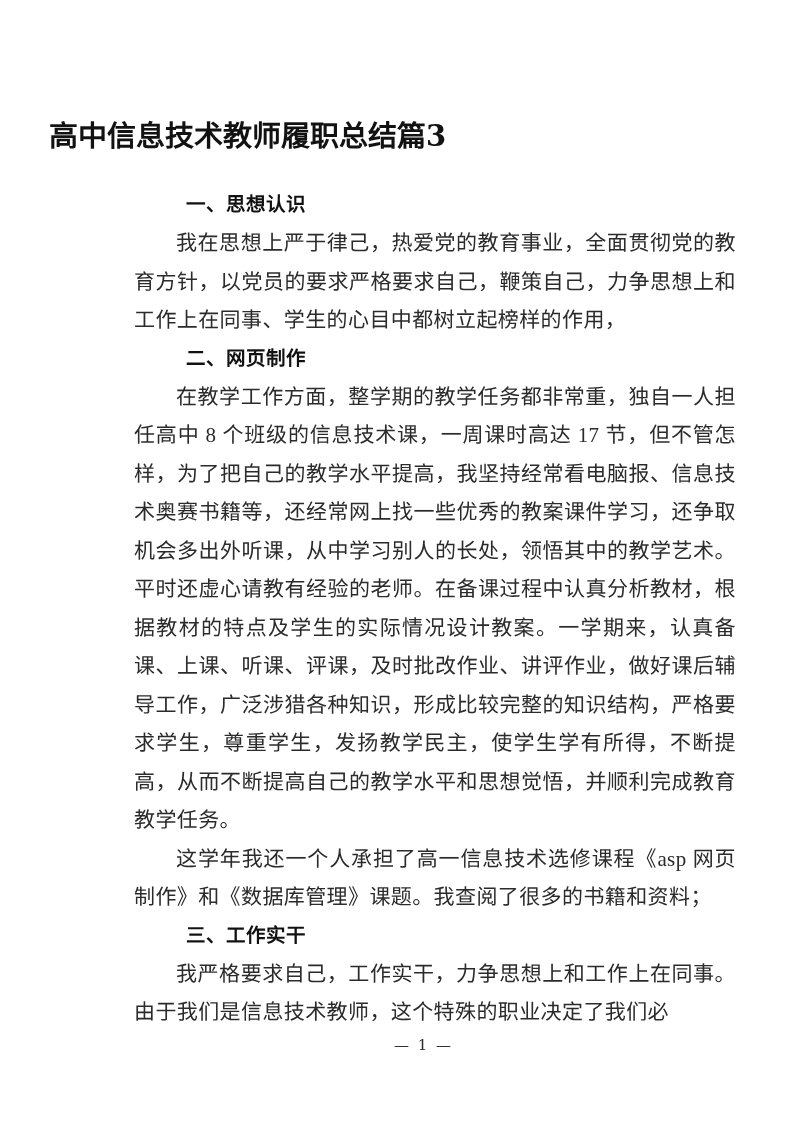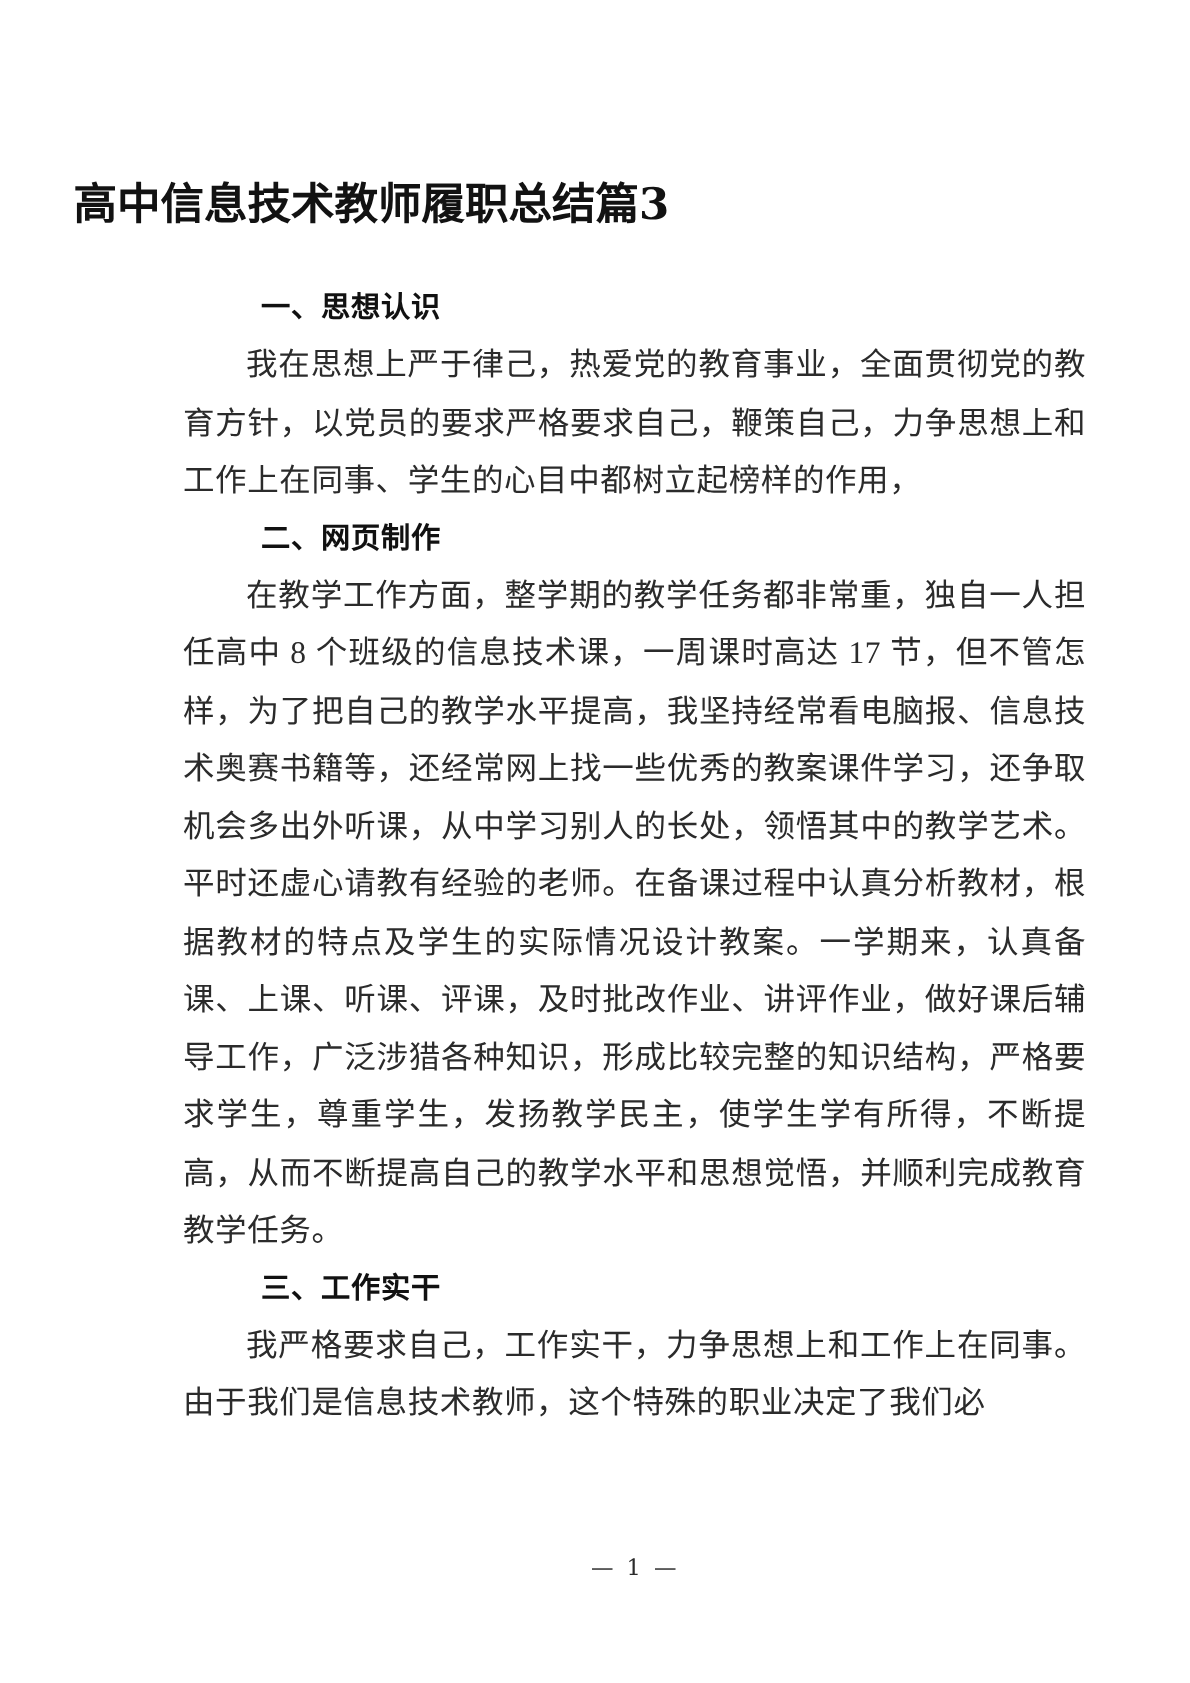--- a/index.html
+++ b/index.html
@@ -38,21 +38,21 @@
     position: absolute;
     top: 116px;
     left: 22px;
     width: 580px;
     letter-spacing: 0px;
     white-space: nowrap;
   }
   .body-block {
     position: absolute;
     top: 186px;
-    left: 0;
+    left: 12px;
     width: 602px;
   }
   h2.section-heading {
     font-family: "DejaVu Sans", "Liberation Sans", sans-serif;
     font-weight: bold;
     font-size: 19.5px;
     line-height: 38px;
     color: #111111;
     margin: 0;
     padding: 0 0 0 52px;
@@ -92,20 +92,21 @@
   <h1 class="doc-title">高中信息技术教师履职总结篇3</h1>
 
   <div class="content">
     <div class="body-block">
 
       <h2 class="section-heading">一、思想认识</h2>
       <p class="para">我在思想上严于律己，热爱党的教育事业，全面贯彻党的教育方针，以党员的要求严格要求自己，鞭策自己，力争思想上和工作上在同事、学生的心目中都树立起榜样的作用，</p>
 
       <h2 class="section-heading">二、网页制作</h2>
       <p class="para">在教学工作方面，整学期的教学任务都非常重，独自一人担任高中 8 个班级的信息技术课，一周课时高达 17 节，但不管怎样，为了把自己的教学水平提高，我坚持经常看电脑报、信息技术奥赛书籍等，还经常网上找一些优秀的教案课件学习，还争取机会多出外听课，从中学习别人的长处，领悟其中的教学艺术。平时还虚心请教有经验的老师。在备课过程中认真分析教材，根据教材的特点及学生的实际情况设计教案。一学期来，认真备课、上课、听课、评课，及时批改作业、讲评作业，做好课后辅导工作，广泛涉猎各种知识，形成比较完整的知识结构，严格要求学生，尊重学生，发扬教学民主，使学生学有所得，不断提高，从而不断提高自己的教学水平和思想觉悟，并顺利完成教育教学任务。</p>
+      <p class="para">这学年我还一个人承担了高一信息技术选修课程《asp 网页制作》和《数据库管理》课题。我查阅了很多的书籍和资料；</p>
 
       <h2 class="section-heading">三、工作实干</h2>
       <p class="para">我严格要求自己，工作实干，力争思想上和工作上在同事。由于我们是信息技术教师，这个特殊的职业决定了我们必</p>
 
     </div>
   </div>
 
   <div class="page-footer">— 1 —</div>
 
 </div>

